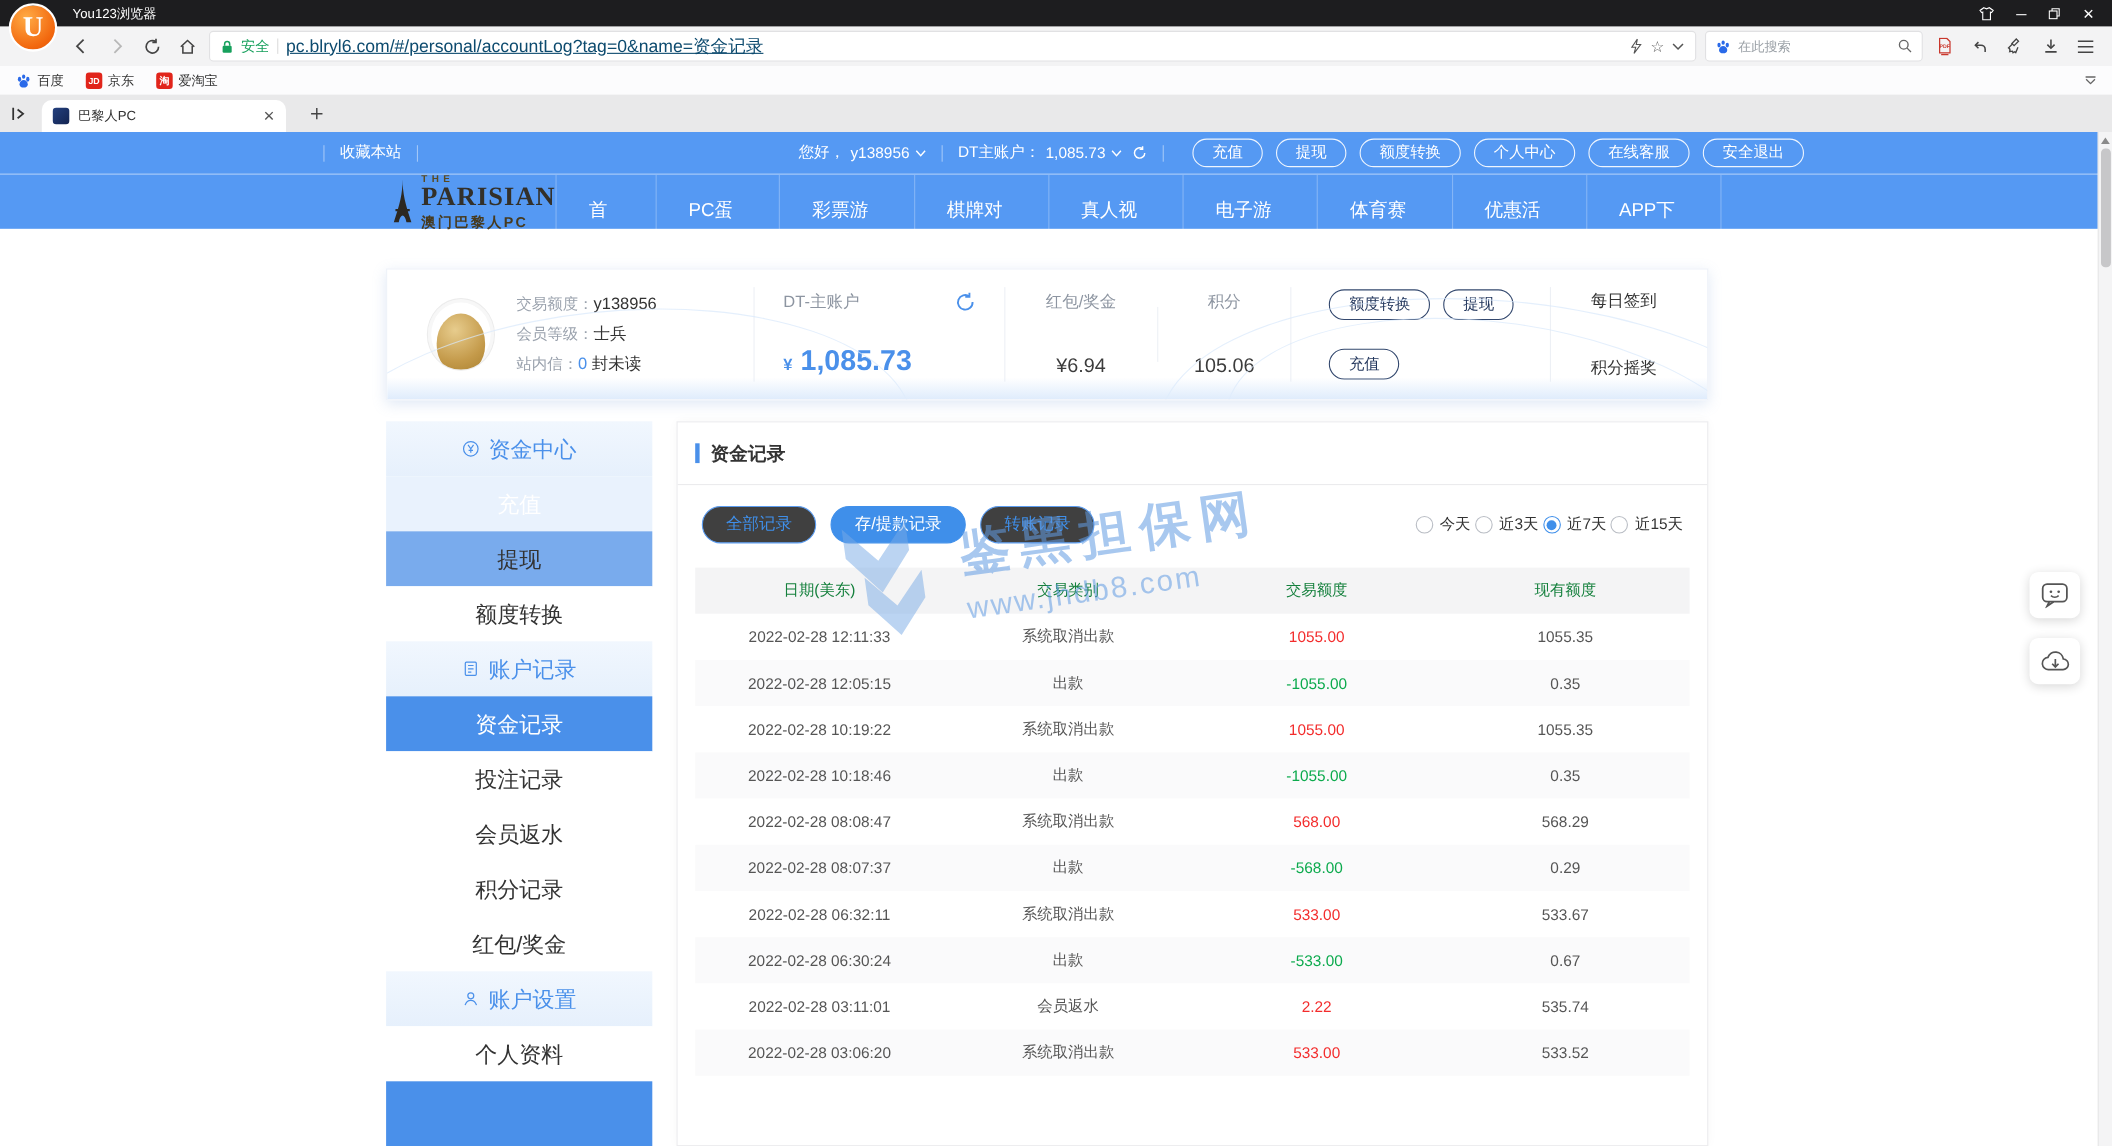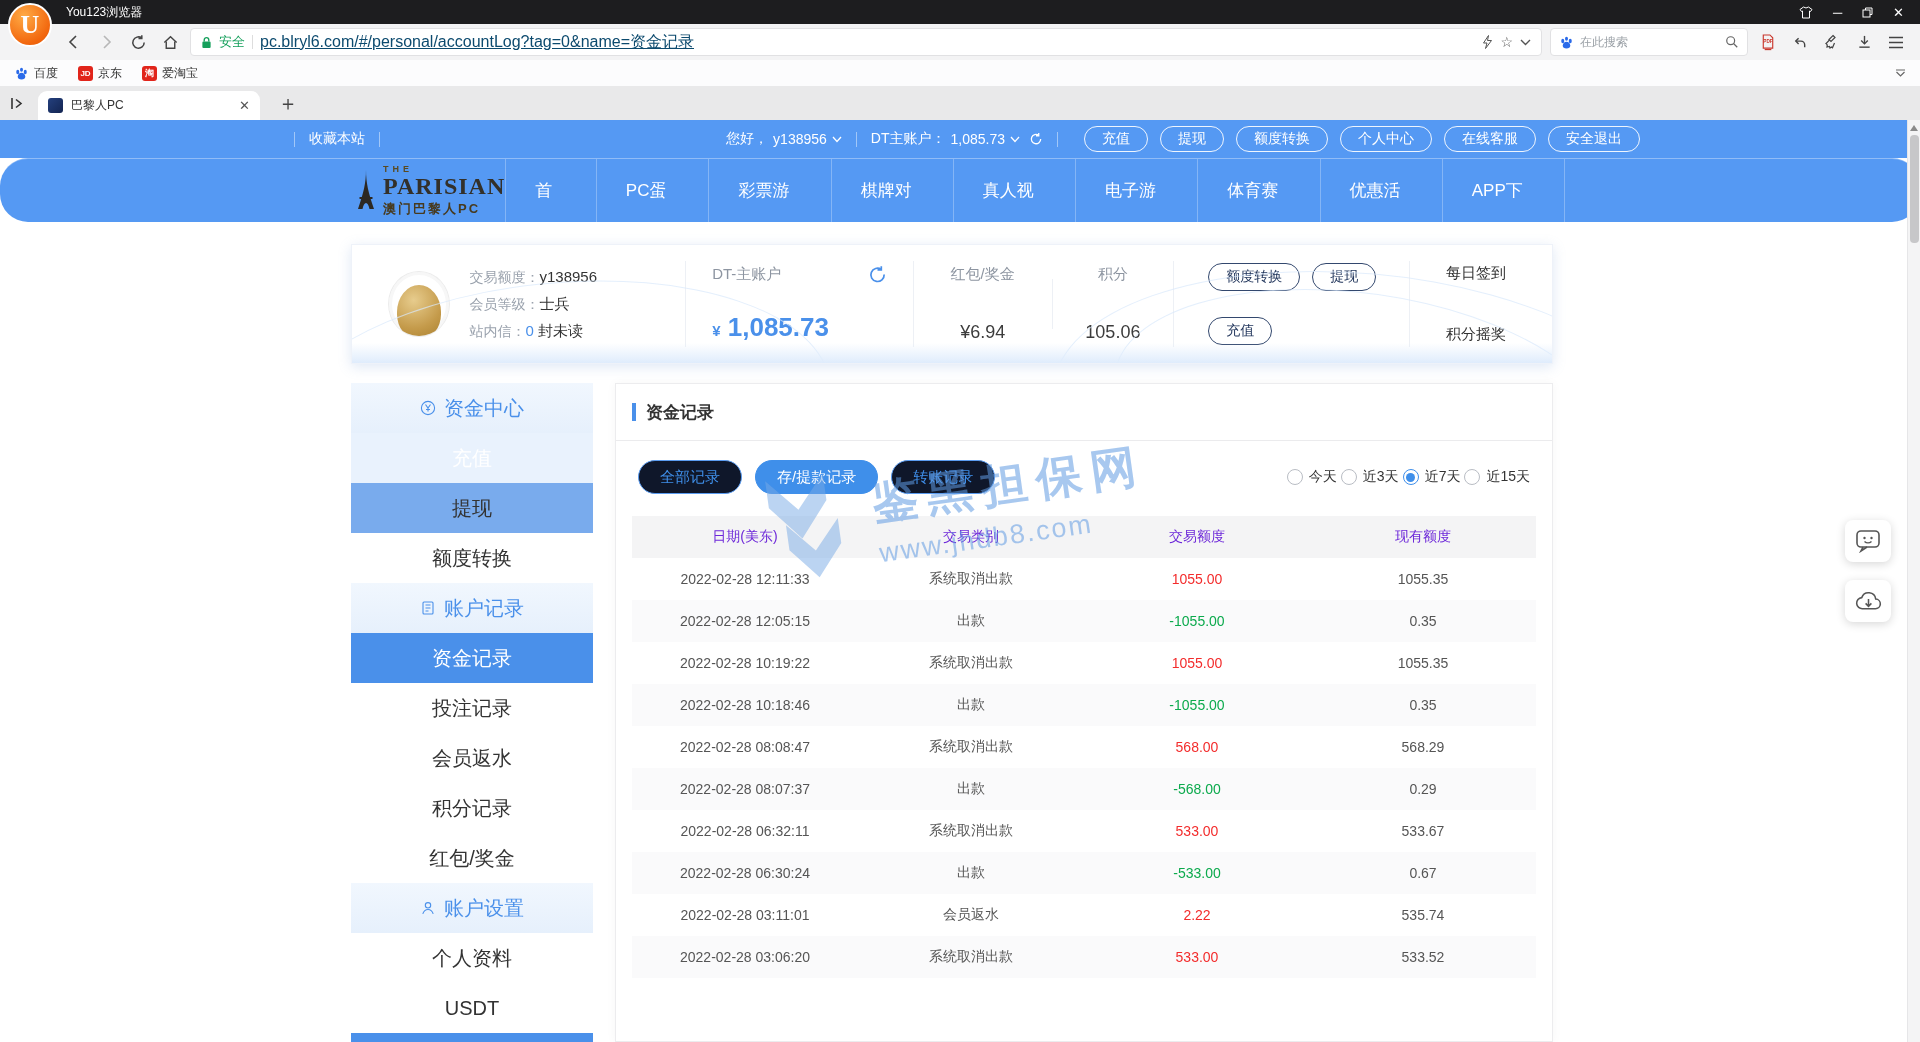--- a/index.html
+++ b/index.html
@@ -42,21 +42,21 @@
   .ps-thumb { width:9px; margin:0 auto; height:108px; background:#c7c7c9; border-radius:4px; }
 
   
   .site { position:absolute; top:120px; left:0; width:1920px; bottom:0; background:#fff; overflow:hidden; }
   .site-topbar { height:38px; background:#5599f3; display:flex; align-items:center; color:#fff; font-size:14px; }
   .tb-inner { width:1360px; margin:0 auto; display:flex; align-items:center; height:100%; }
   .vsep { width:1px; height:15px; background:rgba(255,255,255,.45); margin:0 14px; }
   .tb-right { margin-left:auto; display:flex; align-items:center; }
   .tb-user, .tb-wallet { display:flex; align-items:center; gap:5px; }
   .tb-btn { border:1px solid rgba(255,255,255,.9); border-radius:14px; padding:3px 17px; color:#fff; font-size:14px; background:transparent; margin-left:12px; cursor:pointer; font-family:inherit; }
-  .site-nav { height:64px; background:#5599f3; border-top:1px solid rgba(255,255,255,.35);border-radius:28px; }
+  .site-nav { height:50px; background:#5599f3; border-top:1px solid rgba(255,255,255,.35); }
   .nav-inner { width:1210px; margin:0 auto; height:100%; display:flex; align-items:center; }
   .logo { display:flex; align-items:center; gap:6px; }
   .logo-txt .the { font-size:9px; letter-spacing:4px; color:#5a4a20; font-weight:bold; }
   .logo-txt .name { font-size:24px; letter-spacing:1px; color:#33302a; font-family:"Liberation Serif","DejaVu Serif",serif; font-weight:bold; line-height:1; }
   .logo-txt .sub { font-size:13px; color:#473a1e; font-weight:bold; margin-top:2px; letter-spacing:2px; }
   .nav-items { margin-left:auto; display:flex; height:100%; }
   .nav-item { padding:0 29px; height:64px; line-height:64px; color:#fff; font-size:17px; border-left:1px solid rgba(255,255,255,.28); cursor:pointer; }
   .nav-item:last-child { border-right:1px solid rgba(255,255,255,.28); }
 
   
@@ -101,29 +101,29 @@
   .side-item.item-medium { background:#79abed; color:#333; }
   .side-item.item-active { background:#4a90ea; color:#fff; }
   .side-cut { flex:1; background:#4a90ea; }
 
   
   .main { position:absolute; top:263px; left:615px; width:938px; bottom:0; background:#fff; border:1px solid #ececee; box-shadow:0 0 10px rgba(0,0,0,.04); }
   .main-title { height:57px; display:flex; align-items:center; padding-left:16px; border-bottom:1px solid #ebebed; }
   .accent { width:4px; height:18px; background:#4a90ea; margin-right:10px; }
   .main-title-txt { font-size:17px; font-weight:bold; color:#333; }
   .filter-row { display:flex; align-items:center; margin:19px 22px 0; }
-  .pill { height:34px; line-height:32px; border-radius:17px; border:1px solid #5b9cf0; color:#3f8fea; background:#0f172a; padding:0 21px; font-size:15px; margin-right:13px; cursor:pointer; }
+  .pill { height:34px; line-height:32px; border-radius:17px; border:1px solid #5b9cf0; color:#3f8fea; background:#404040; padding:0 21px; font-size:15px; margin-right:13px; cursor:pointer; }
   .pill.active { background:#3f8fea; color:#fff; border-color:#3f8fea; }
   .ranges { margin-left:auto; display:flex; align-items:center; gap:4px; }
   .range { display:flex; align-items:center; gap:6px; font-size:14px; color:#333; cursor:pointer; }
   .radio { width:16px; height:16px; border:1px solid #b9bdc4; border-radius:50%; background:#fff; display:inline-flex; align-items:center; justify-content:center; }
   .radio.checked { border-color:#3f8fea; }
   .radio.checked::after { content:""; width:9px; height:9px; border-radius:50%; background:#3f8fea; }
   .table { margin:22px 16px 0; }
-  .thead { display:flex; height:42px; align-items:center; background:#f4f4f5; font-size:14px; color:#6d28d9; }
+  .thead { display:flex; height:42px; align-items:center; background:#f4f4f5; font-size:14px; color:#15803d; }
   .cell { flex:1; text-align:center; }
   .trow { display:flex; height:42px; align-items:center; font-size:14px; color:#555; background:#fff; }
   .trow:nth-child(even) { background:#fafafb; }
   .amt-up { color:#f32c2c; }
   .amt-down { color:#0caa4d; }
 
   
   .watermark { position:absolute; left:150px; top:66px; display:flex; align-items:center; gap:16px;
      transform:rotate(-8deg); color:rgba(96,155,226,.55); pointer-events:none; z-index:5; }
   .wm-title { font-size:46px; font-weight:bold; letter-spacing:9px; }
@@ -464,23 +464,20 @@
           <svg width="16" height="16" viewBox="0 0 16 16">
             <circle cx="8" cy="5.3" r="2.7" fill="none" stroke="#4a90ea" stroke-width="1.1"></circle>
             <path d="M2.8 13.8 c1-3 3-4.3 5.2-4.3 s4.2 1.3 5.2 4.3" fill="none" stroke="#4a90ea" stroke-width="1.1"></path>
           </svg>
         </span>
         <span>账户设置</span>
       </div>
       <div class="side-item">
         <span>个人资料</span>
       </div>
-      <div class="side-item">
-        <span>USDT</span>
-      </div>
       <div class="side-cut"></div>
     </div>
 
   <div class="main">
     <div class="main-title">
       <span class="accent"></span>
       <span class="main-title-txt">资金记录</span>
     </div>
     <div class="filter-row" id="filter-row">
       <span id="filter-pills" style="display:flex;">

